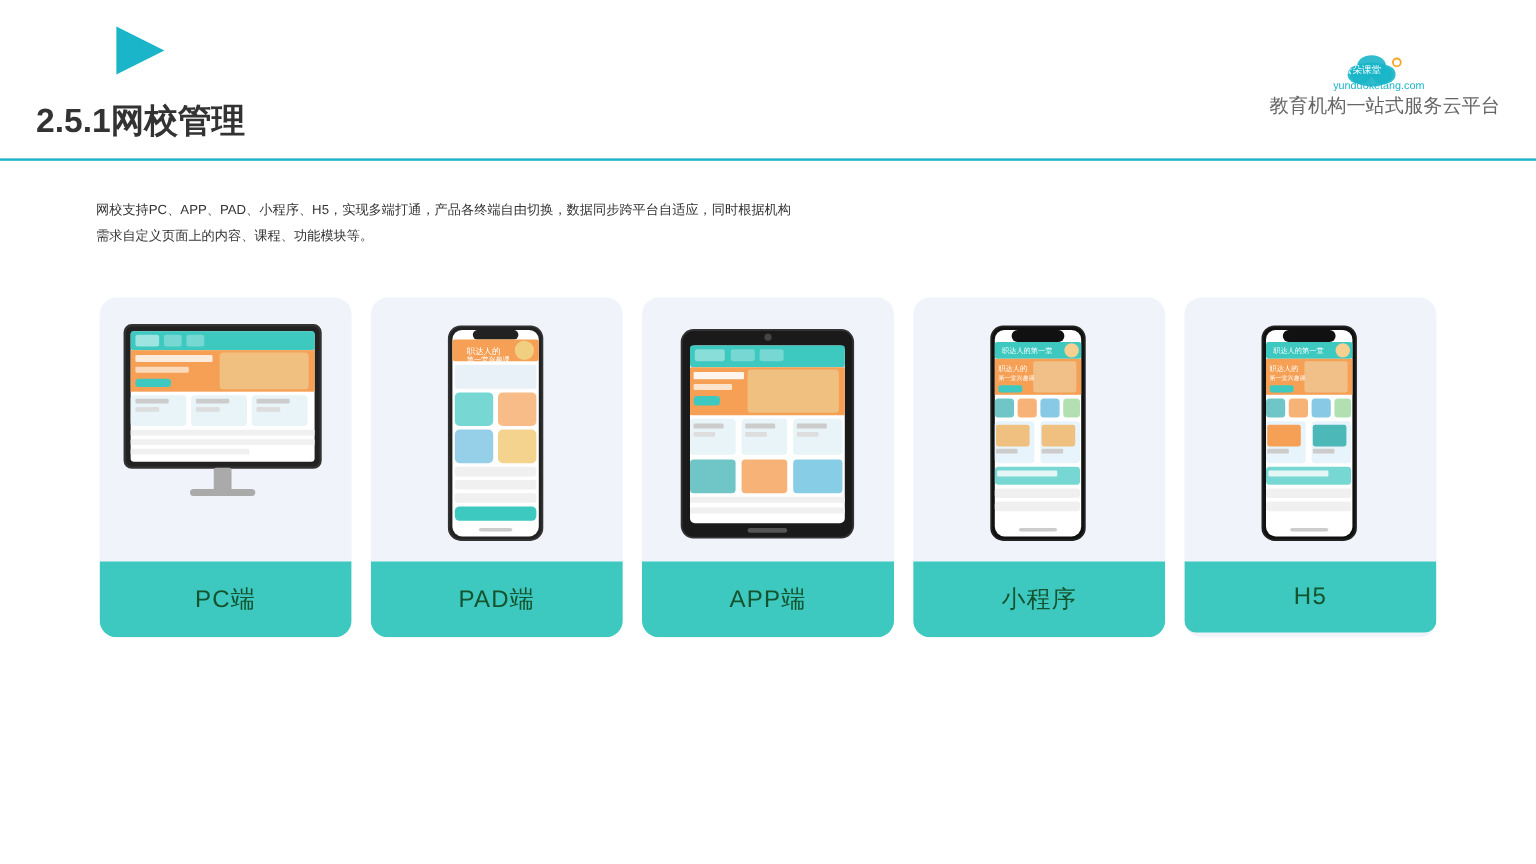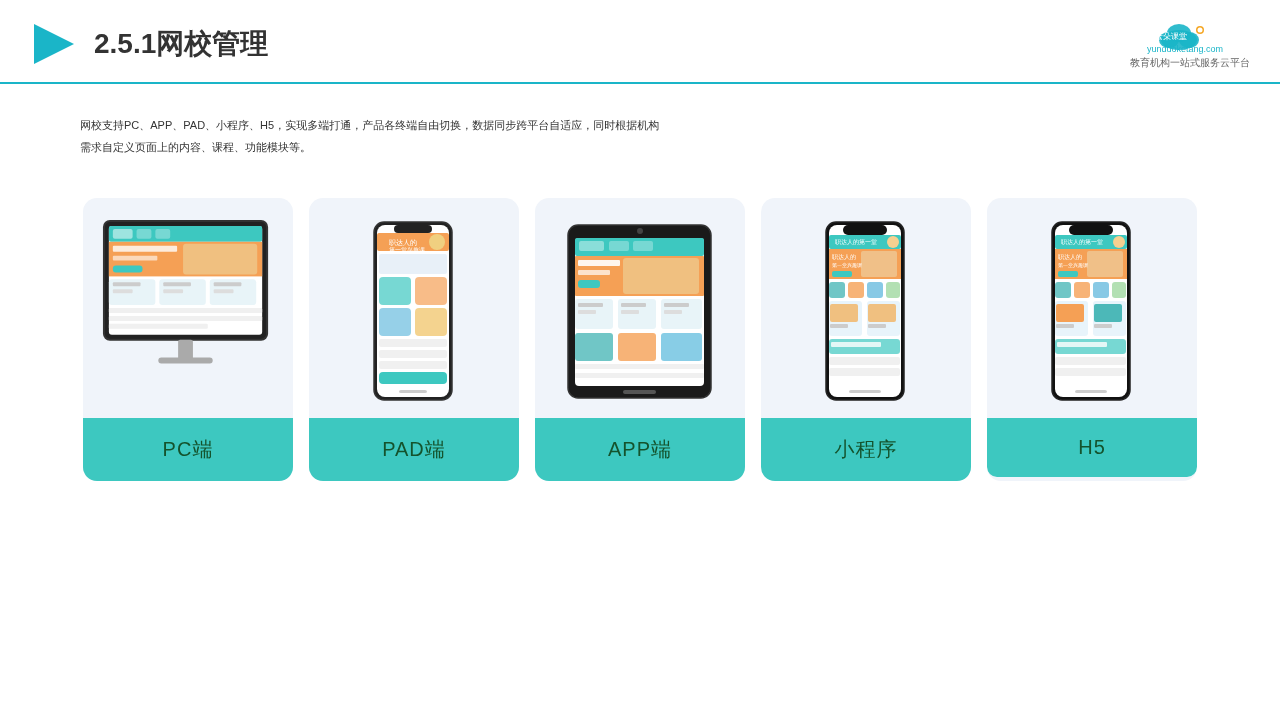--- a/index.html
+++ b/index.html
@@ -16,20 +16,21 @@
       display: flex;
       align-items: center;
       justify-content: space-between;
       padding: 18px 30px 12px 30px;
       border-bottom: 2px solid #1ab5c8;
     }
     .header-left {
       display: flex;
       align-items: center;
       gap: 16px;
+      flex-direction: column;
     }
     .play-icon {
       width: 48px;
       height: 48px;
     }
     .header-title {
       font-size: 28px;
       font-weight: bold;
       color: #333;
     }
@@ -135,21 +136,21 @@
       <ellipse cx="44" cy="22" rx="10" ry="8" fill="#1ab5c8" opacity="0.9"></ellipse>
       <ellipse cx="34" cy="15" rx="12" ry="9" fill="#1ab5c8" opacity="0.9"></ellipse>
 
       <circle cx="55" cy="12" r="4" fill="#f5a623"></circle>
       <circle cx="55" cy="12" r="2.5" fill="#fff"></circle>
 
       <text x="2" y="34" font-size="9" fill="#1ab5c8" font-family="Arial">yunduoketang.com</text>
 
       <text x="10" y="21" font-size="8" fill="white" font-family="Microsoft YaHei, sans-serif">云朵课堂</text>
     </svg>
-    <span class="logo-tagline" style="font-size:10px;color:#666;text-align:center;">教育机构一站式服务云平台</span>
+    <span class="logo-tagline" style="font-size:16px;color:#666;text-align:center;">教育机构一站式服务云平台</span>
   </div>
 </div>
 
 <div class="description">
   <span>
     网校支持PC、APP、PAD、小程序、H5，实现多端打通，产品各终端自由切换，数据同步跨平台自适应，同时根据机构<br>
     需求自定义页面上的内容、课程、功能模块等。
   </span>
 </div>
 

